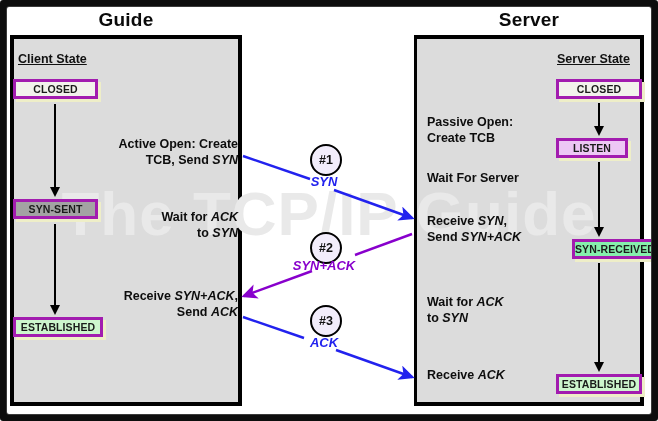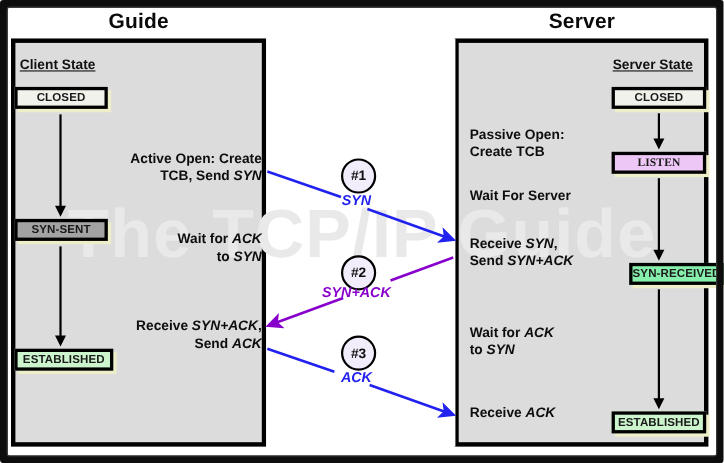--- a/index.html
+++ b/index.html
@@ -65,21 +65,21 @@
     text-decoration: underline;
     z-index: 14;
   }
   #heading-client-state { left: 18px; top: 52px; }
   #heading-server-state { left: 557px; top: 52px; }
 
   
   .state-box {
     position: absolute;
     box-sizing: border-box;
-    border: 3px solid #000000;
+    border: 3px solid #a21caf;
     font-size: 10.5px;
     font-weight: bold;
     color: #1a1a1a;
     letter-spacing: 0.1px;
     display: flex;
     align-items: center;
     justify-content: center;
     height: 20px;
     z-index: 16;
     box-shadow: 3px 3px 0 #eeeec8;
@@ -194,21 +194,21 @@
   <div class="state-box" style="left: 13px; top: 317px; width: 90px; background: rgb(205, 245, 205);">ESTABLISHED</div>
 
   <div class="v-arrow" style="left:54px; top:104px; height:84px;"></div>
   <div class="v-arrow" style="left:54px; top:224px; height:82px;"></div>
 
   <div class="event-text right-col" style="left:76px; top:136px; width:162px;">Active Open: Create<br>TCB, Send <em>SYN</em></div>
   <div class="event-text right-col" style="left:84px; top:209px; width:154px;">Wait for <em>ACK</em><br>to <em>SYN</em></div>
   <div class="event-text right-col" style="left:76px; top:288px; width:162px;">Receive <em>SYN+ACK</em>,<br>Send <em>ACK</em></div>
 
   <div class="state-box" style="left: 556px; top: 79px; width: 86px; background: rgb(242, 242, 236);">CLOSED</div>
-  <div class="state-box" style="left: 556px; top: 138px; width: 86px; background: rgb(237, 199, 245); font-family: Liberation Serif, serif;">LISTEN</div>
+  <div class="state-box" style="left: 556px; top: 138px; width: 72px; background: rgb(237, 199, 245);">LISTEN</div>
   <div class="state-box" style="left: 572px; top: 239px; width: 86px; background: #86efac;">SYN-RECEIVED</div>
   <div class="state-box" style="left: 556px; top: 374px; width: 86px; background: rgb(205, 245, 205);">ESTABLISHED</div>
 
   <div class="v-arrow" style="left:598px; top:103px; height:24px;"></div>
   <div class="v-arrow" style="left:598px; top:162px; height:66px;"></div>
   <div class="v-arrow" style="left:598px; top:263px; height:100px;"></div>
 
   <div class="event-text left-col" style="left:427px; top:114px; width:150px;">Passive Open:<br>Create TCB</div>
   <div class="event-text left-col" style="left:427px; top:170px; width:150px;">Wait For Server</div>
   <div class="event-text left-col" style="left:427px; top:213px; width:155px;">Receive <em>SYN</em>,<br>Send <em>SYN+ACK</em></div>

